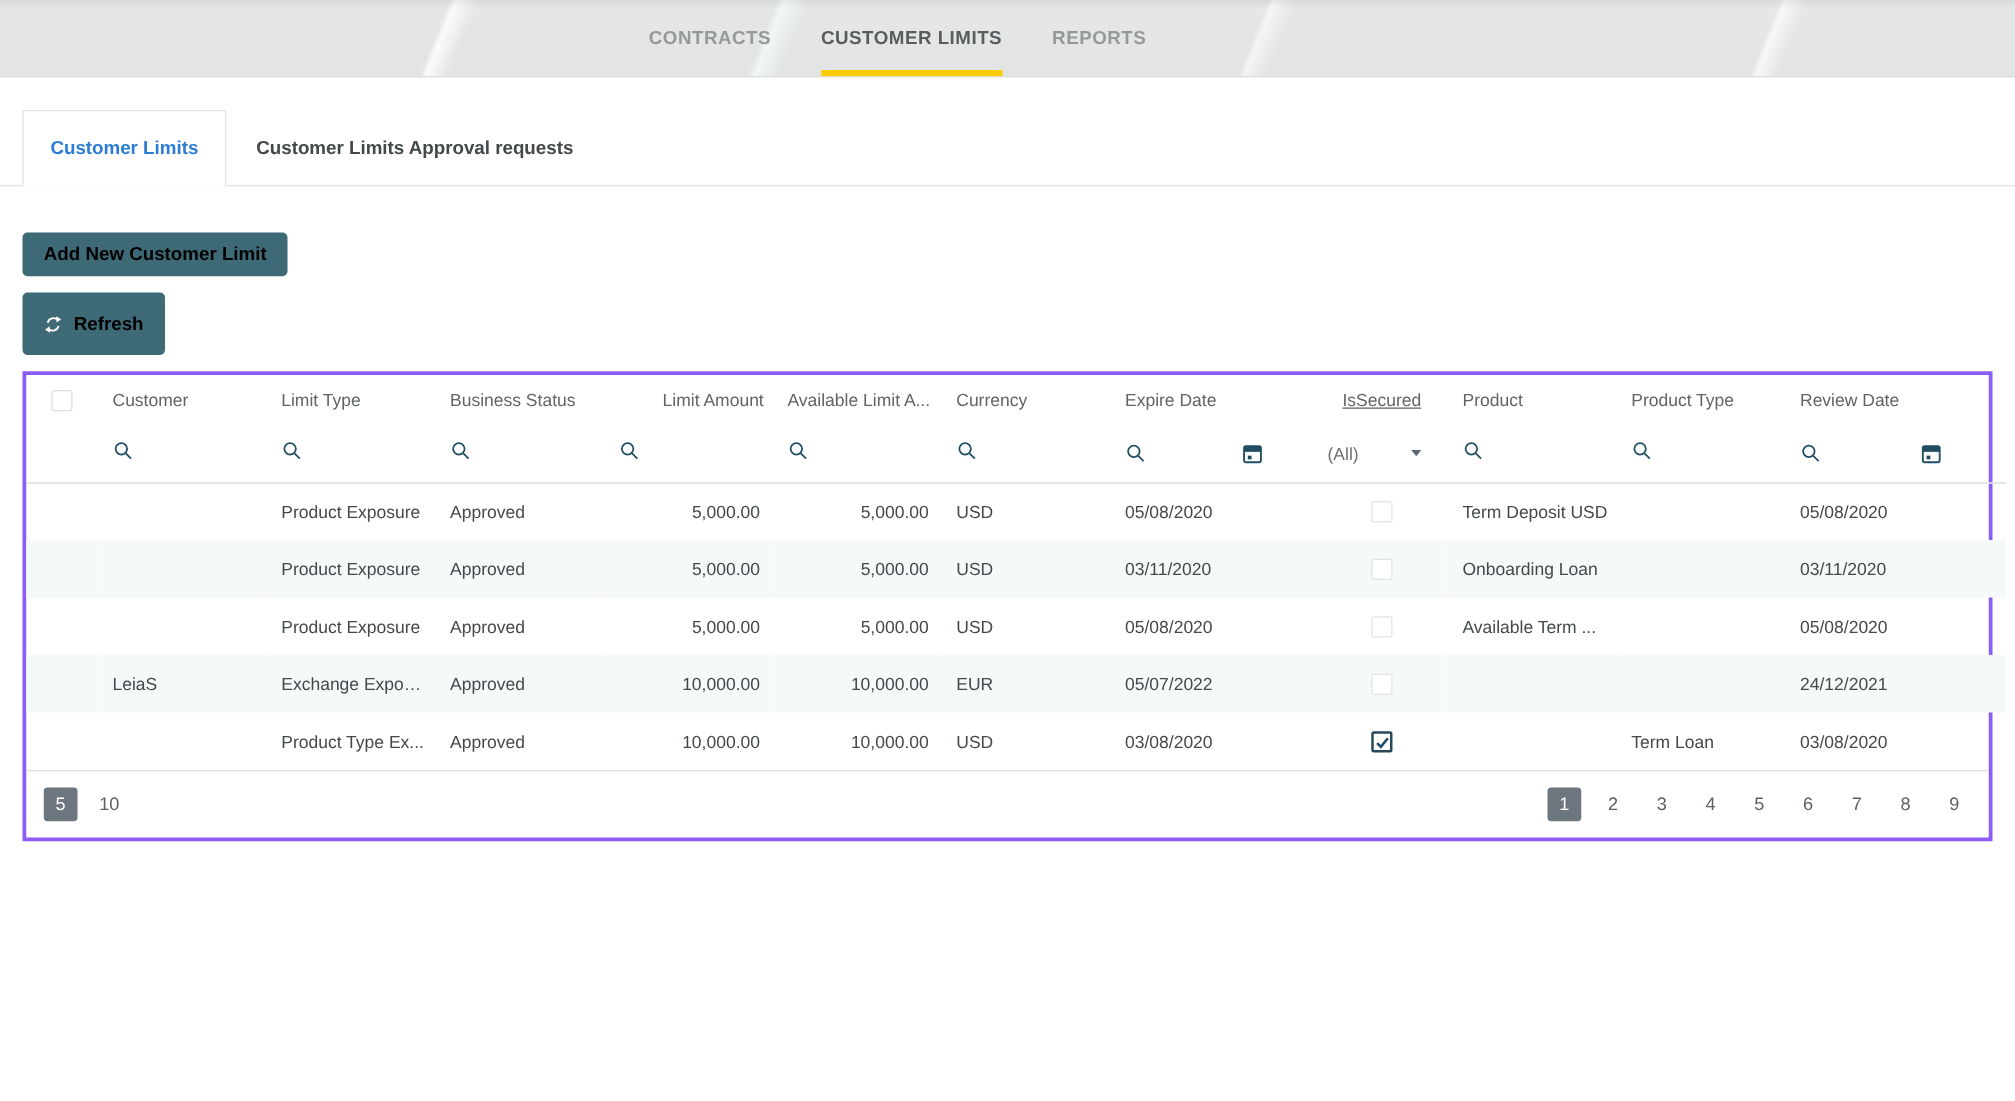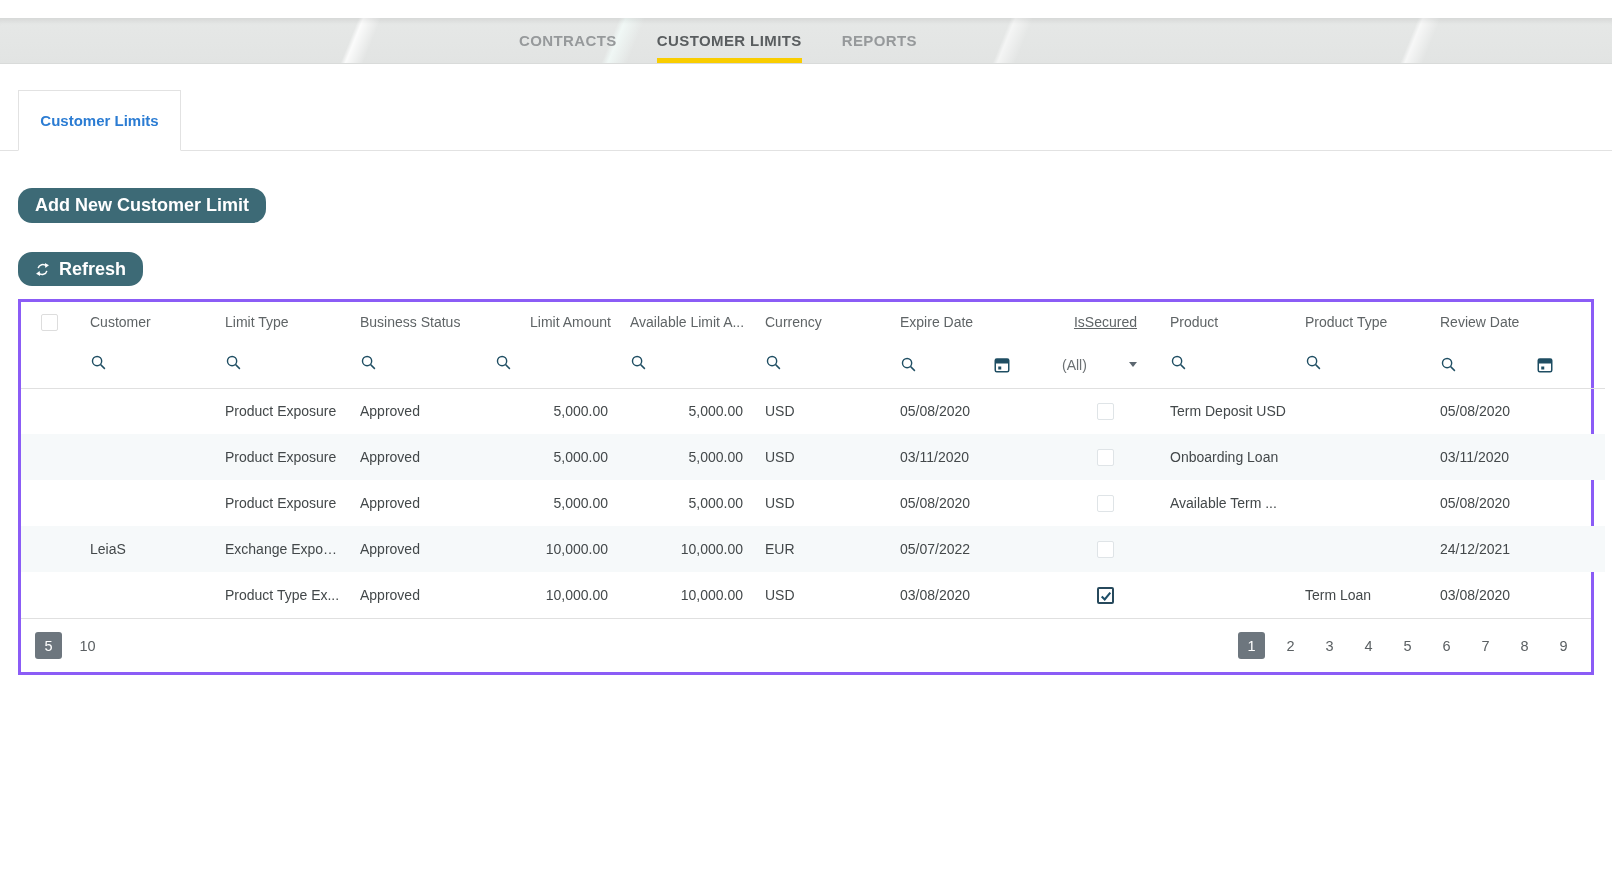--- a/index.html
+++ b/index.html
@@ -1,49 +1,49 @@
 <!DOCTYPE html>
 <html><head>
 <meta charset="utf-8">
 <style>
   * { margin:0; padding:0; box-sizing:border-box; }
   html,body { width:1612px; height:881px; background:#fff; overflow:hidden;
     font-family:"Liberation Sans", sans-serif; }
 
   
-  .topnav { position:relative; height:46px;
+  .topnav { position:relative; height:62px;
     background:
       linear-gradient(112deg, transparent 22%, rgba(255,255,255,.85) 22.3%, transparent 23.4%,
         transparent 38%, rgba(245,255,252,.7) 38.4%, transparent 39.6%,
         transparent 62%, rgba(255,255,255,.6) 62.3%, transparent 63.4%,
         transparent 87%, rgba(255,255,255,.7) 87.3%, transparent 88.4%),
       linear-gradient(#e6e8e7,#e2e4e3);
     box-shadow: inset 0 7px 5px -4px rgba(0,0,0,.07);
-    border-bottom:1px solid #d9dbda;margin-top:18px; }
+    border-bottom:1px solid #d9dbda; }
   .nav-menu { position:relative; left:-88px; height:100%; display:flex;
     justify-content:center; align-items:stretch; gap:40px; }
   .nav-item { position:relative; display:flex; align-items:center;
     font-size:15px; font-weight:600; letter-spacing:.4px; color:#96999b; cursor:pointer; }
   .nav-item.active { color:#595d5f; }
   .nav-underline { position:absolute; left:0; right:0; bottom:0; height:5px; background:#f9cd00; }
 
   
   .tabstrip { display:flex; align-items:stretch; height:61px; margin-top:26px;
     border-bottom:1px solid #e2e2e2; }
   .tab { display:flex; align-items:center; font-size:15px; font-weight:700; cursor:pointer; }
   .tab.active { margin-left:18px; width:163px; justify-content:center; background:#fff;
     border:1px solid #e2e2e2; border-bottom:1px solid #fff; margin-bottom:-1px; color:#2b7cd3; }
   .tab.inactive { padding:0 24px; color:#43484b; }
 
   
-  .btn { display:inline-flex; align-items:center; gap:9px; background:#3d6a76; color:#ffffff;
-    border:none; border-radius:14px; height:35px; padding:0 17px; font-size:18px;
+  .btn { display:inline-flex; align-items:center; gap:9px; background:#3d6a76; color:#000000;
+    border:none; border-radius:4px; height:35px; padding:0 17px; font-size:15px;
     font-weight:600; font-family:inherit; cursor:pointer; }
   .btn-add { margin:37px 0 0 18px; }
-  .btn-refresh { display:flex; margin:29px 0 0 18px; height:34px; width:max-content; }
+  .btn-refresh { display:flex; margin:13px 0 0 18px; height:50px; width:max-content; }
 
   
   .grid { margin:13px 18px 0 18px; border:3px solid #8b5cf6; background:#fff; }
   table { width:100%; border-collapse:collapse; table-layout:fixed; }
   th, td { font-weight:400; text-align:left; vertical-align:middle;
     overflow:hidden; white-space:nowrap; text-overflow:ellipsis; }
   thead .hrow th { height:40px; font-size:14px; color:#5f6466; padding:0 7px 0 12px; }
   thead .frow td { height:46px; padding:0 7px 0 12px; }
   tbody td { height:46px; font-size:14px; color:#43484a; padding:0 7px 0 12px; }
   tr.alt td { background:#f6f9fa; }
@@ -83,20 +83,21 @@
     <div class="nav-item active">
       <span>CUSTOMER LIMITS</span>
       <span class="nav-underline"></span>
     </div>
     <div class="nav-item">REPORTS</div>
   </div>
 </div>
 
 <div class="tabstrip">
   <div class="tab active">Customer Limits</div>
+  <div class="tab inactive">Customer Limits Approval requests</div>
 </div>
 
 <div>
   <button class="btn btn-add">Add New Customer Limit</button>
   <button class="btn btn-refresh">
     <span class="ficon">
       <svg width="15" height="15" viewBox="0 0 20 20">
         <path d="M4.2 8.2 A6.3 6.3 0 0 1 15 5.4" fill="none" stroke="#fff" stroke-width="2"></path>
         <polygon points="13.2,1.2 18.6,4.4 13.8,8.0" fill="#fff"></polygon>
         <path d="M15.8 11.8 A6.3 6.3 0 0 1 5 14.6" fill="none" stroke="#fff" stroke-width="2"></path>

